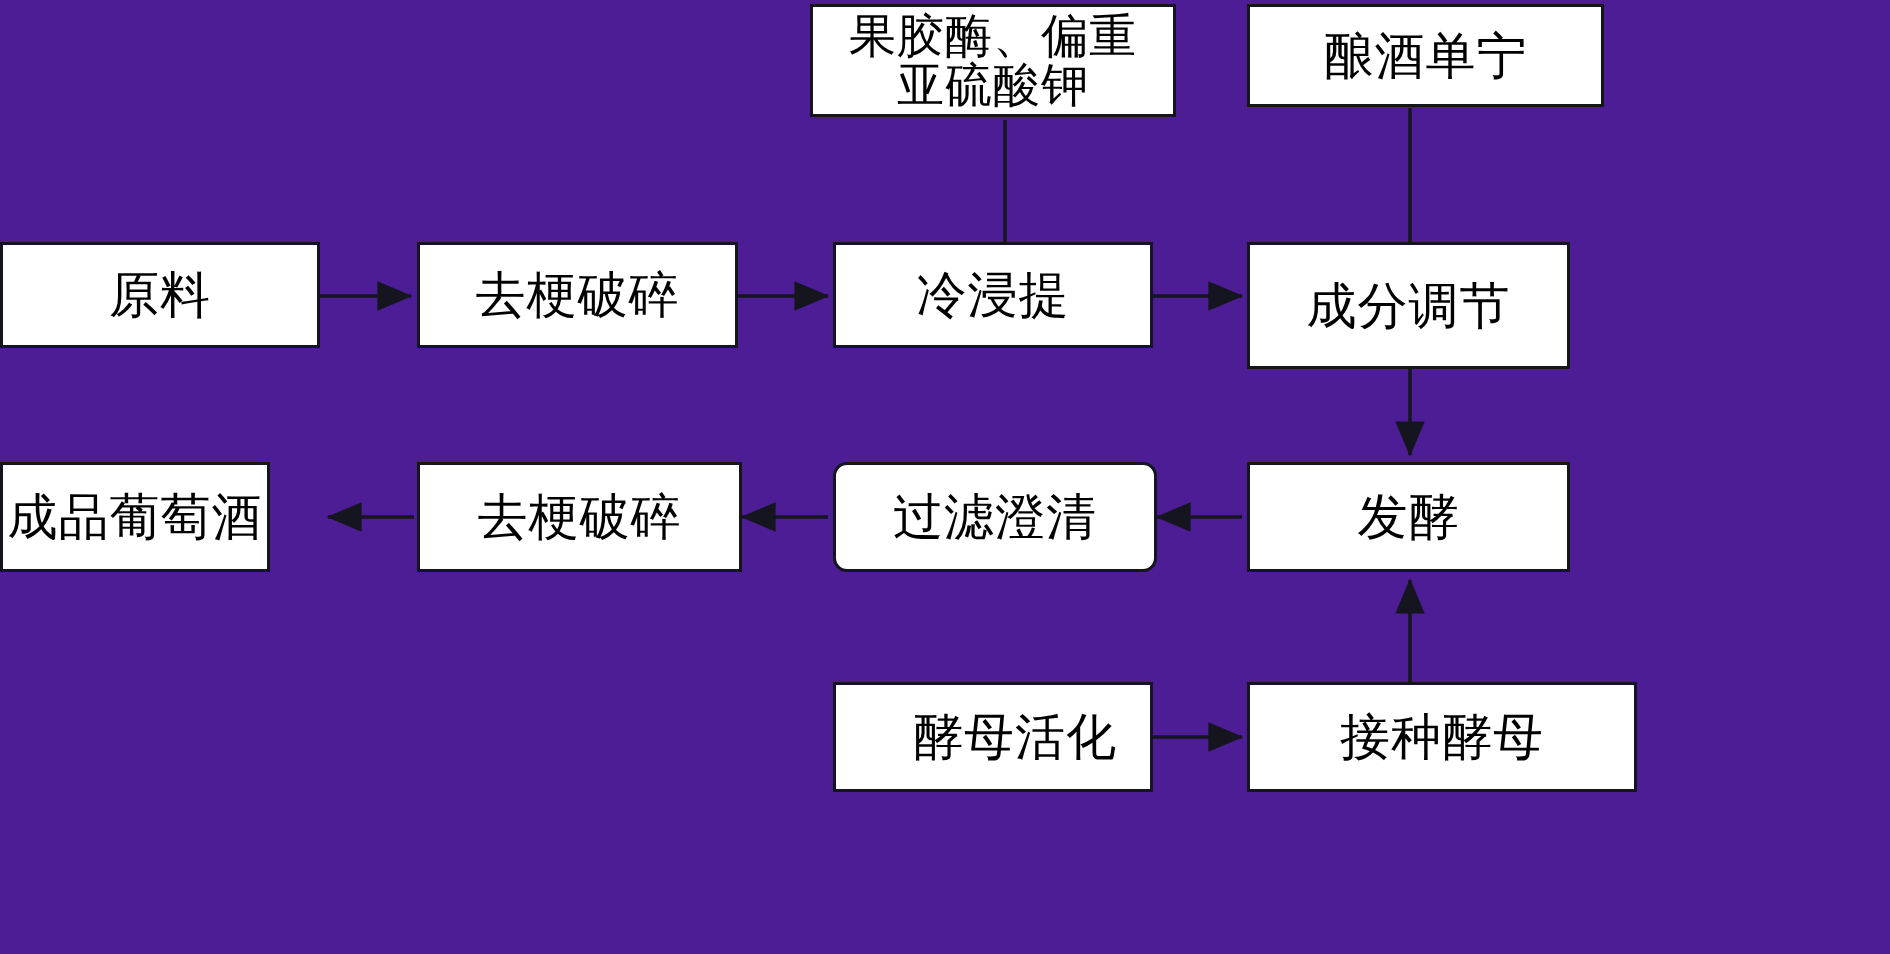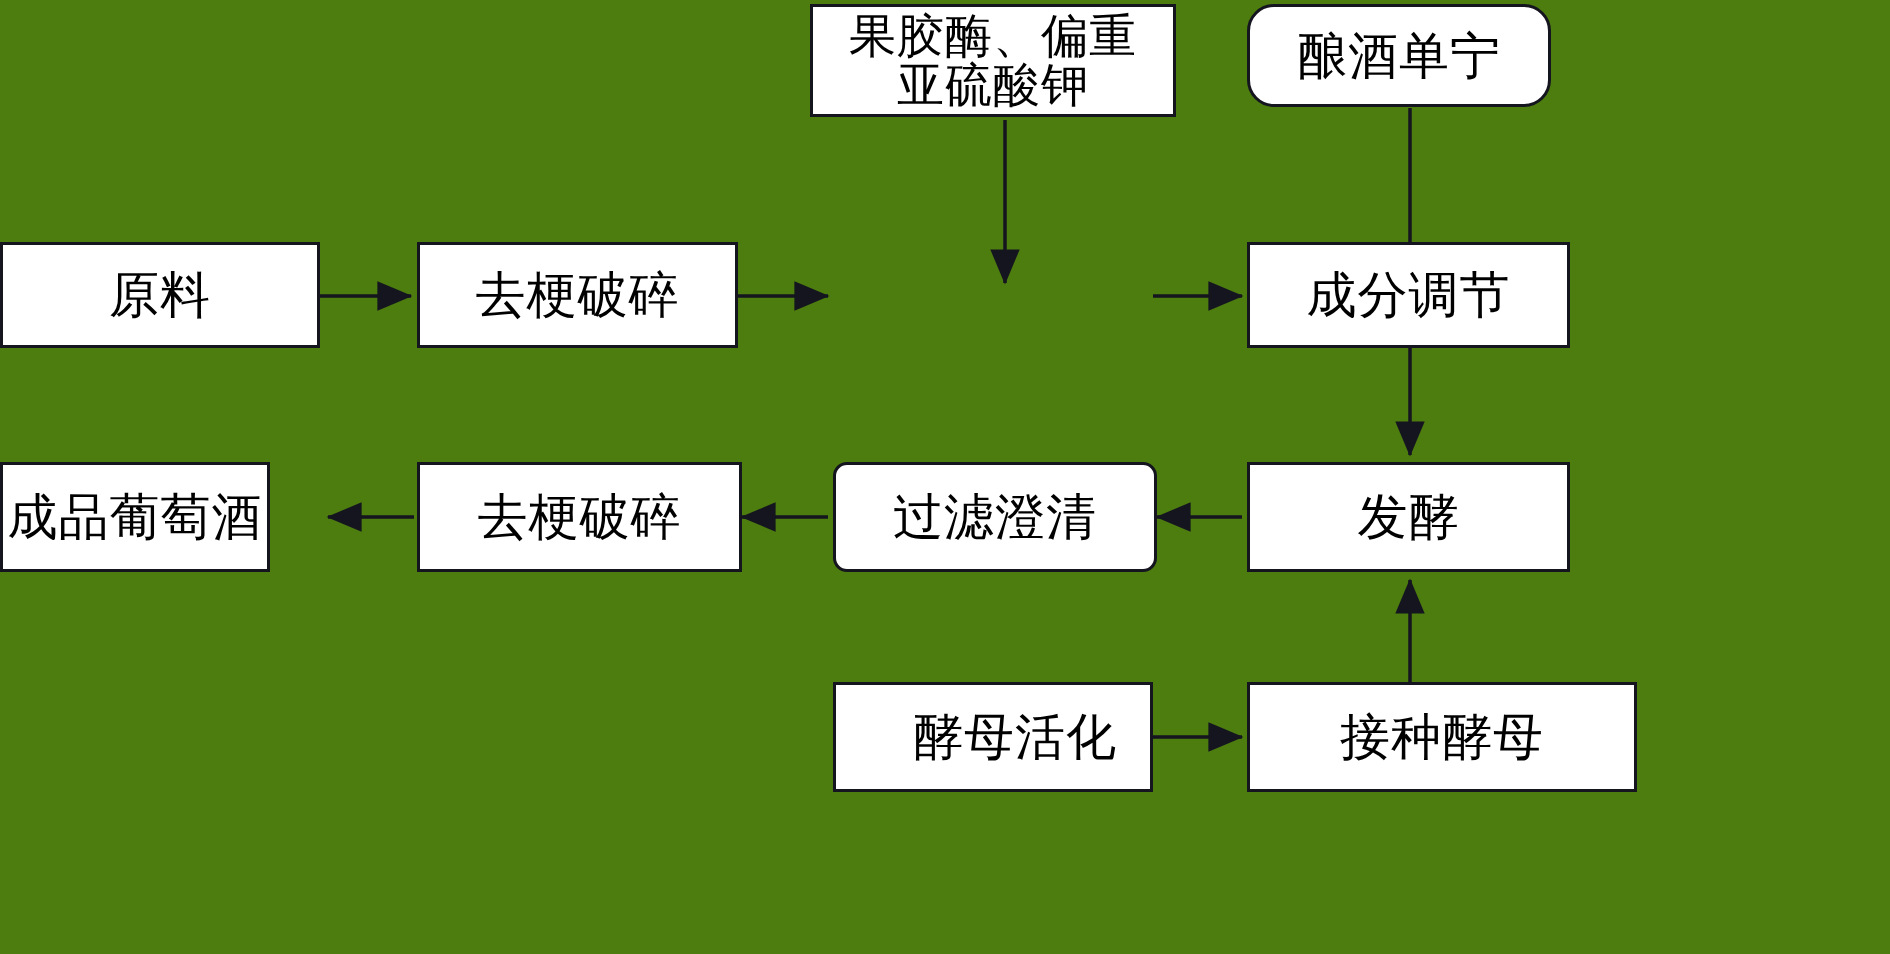--- a/index.html
+++ b/index.html
@@ -5,21 +5,21 @@
 <style>
   html, body {
     margin: 0;
     padding: 0;
     background: #ffffff;
   }
   #canvas {
     position: relative;
     width: 1890px;
     height: 954px;
-    background: #4d7c0f;
+    background: #4c1d95;
     font-family: "DejaVu Serif", "Liberation Serif", serif;
     overflow: hidden;
   }
   .node {
     position: absolute;
     box-sizing: border-box;
     border: 3px solid #14151f;
     background: #ffffff;
     display: flex;
     align-items: center;
@@ -77,28 +77,29 @@
     <line x1="414" y1="517" x2="328" y2="517" stroke="#14151f" stroke-width="3.5" marker-end="url(#arrowhead)"></line>
 
     <line x1="1153" y1="737" x2="1242" y2="737" stroke="#14151f" stroke-width="3.5" marker-end="url(#arrowhead)"></line>
 
     <line x1="1410" y1="682" x2="1410" y2="580" stroke="#14151f" stroke-width="3.5" marker-end="url(#arrowhead)"></line>
   </svg>
 
   <div class="node two-line" style="left:810px; top:4px; width:366px; height:113px;">果胶酶、偏重
 亚硫酸钾</div>
 
-  <div class="node" style="left:1247px; top:4px; width:304px; height:103px;border-radius:27px;">酿酒单宁</div>
+  <div class="node" style="left:1247px; top:4px; width:357px; height:103px;">酿酒单宁</div>
 
   <div class="node" style="left:0px; top:242px; width:320px; height:106px;">原料</div>
 
   <div class="node" style="left:417px; top:242px; width:321px; height:106px;">去梗破碎</div>
 
+  <div class="node" style="left:833px; top:242px; width:320px; height:106px;">冷浸提</div>
 
-  <div class="node" style="left:1247px; top:242px; width:323px; height:106px;">成分调节</div>
+  <div class="node" style="left:1247px; top:242px; width:323px; height:127px;">成分调节</div>
 
   <div class="node" style="left:0px; top:462px; width:270px; height:110px;">成品葡萄酒</div>
 
   <div class="node" style="left:417px; top:462px; width:325px; height:110px;">去梗破碎</div>
 
   <div class="node" style="left:833px; top:462px; width:324px; height:110px;border-radius:14px;">过滤澄清</div>
 
   <div class="node" style="left:1247px; top:462px; width:323px; height:110px;">发酵</div>
 
   <div class="node" style="left:833px; top:682px; width:320px; height:110px;padding-left:44px;">酵母活化</div>

